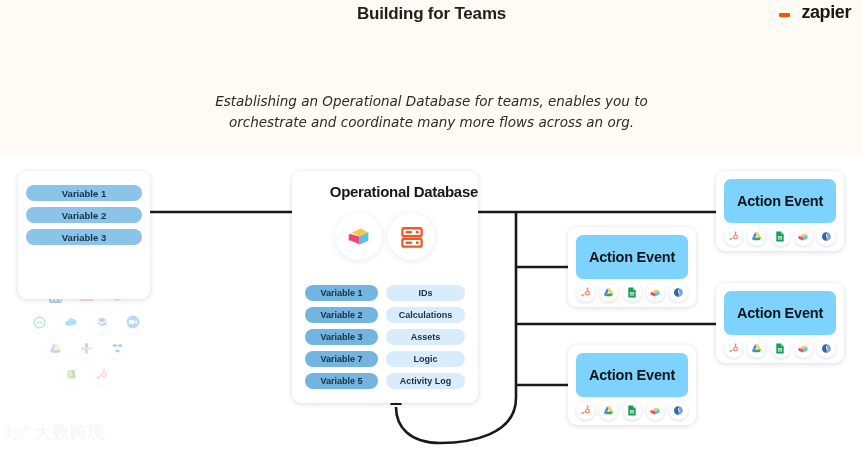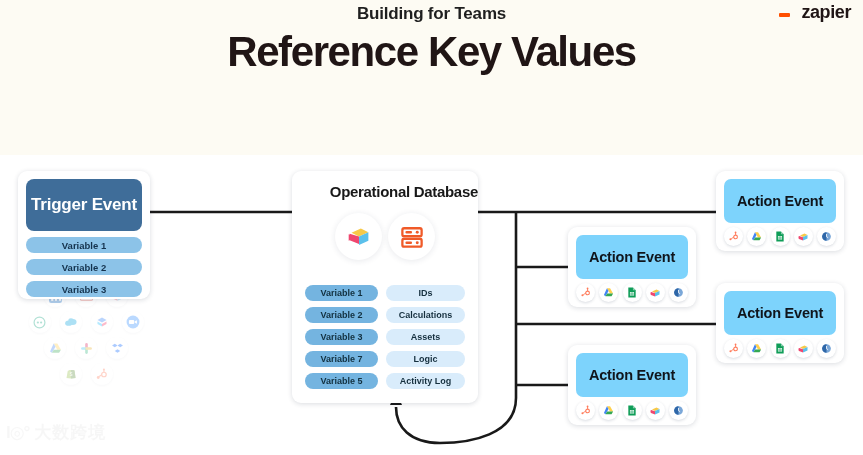--- a/index.html
+++ b/index.html
@@ -153,21 +153,21 @@
 
   svg{display:block;}
 </style>
 </head>
 <body>
 
 <div id="root">
 
   <div class="header-band">
     <div class="eyebrow">Building for Teams</div>
-    <div class="headline">Reference Key Values</div>
+    <div class="subtitle">Establishing an Operational Database for teams, enables you to orchestrate and coordinate many more flows across an org.</div>
 
     <div class="brand-logo">
       <div class="brand-dash"></div>
       <div class="brand-word">zapier</div>
     </div>
   </div>
 
   <div class="stage">
 
     <svg class="wires" viewBox="0 0 863 300" width="863" height="300">
@@ -289,21 +289,20 @@
         </span>
       </div>
     </div>
 
     <div class="watermark">
       <span class="wm-mark">I◎°</span>
       <span class="wm-text">大数跨境</span>
     </div>
 
     <div class="card trigger-card">
-      <div class="trigger-head">Trigger Event</div>
       <div class="var-pill">Variable 1</div>
       <div class="var-pill">Variable 2</div>
       <div class="var-pill">Variable 3</div>
     </div>
 
     <div class="card db-card">
       <div class="db-title">Operational Database</div>
 
       <div class="db-icons">
         <span class="db-ic-circle">

